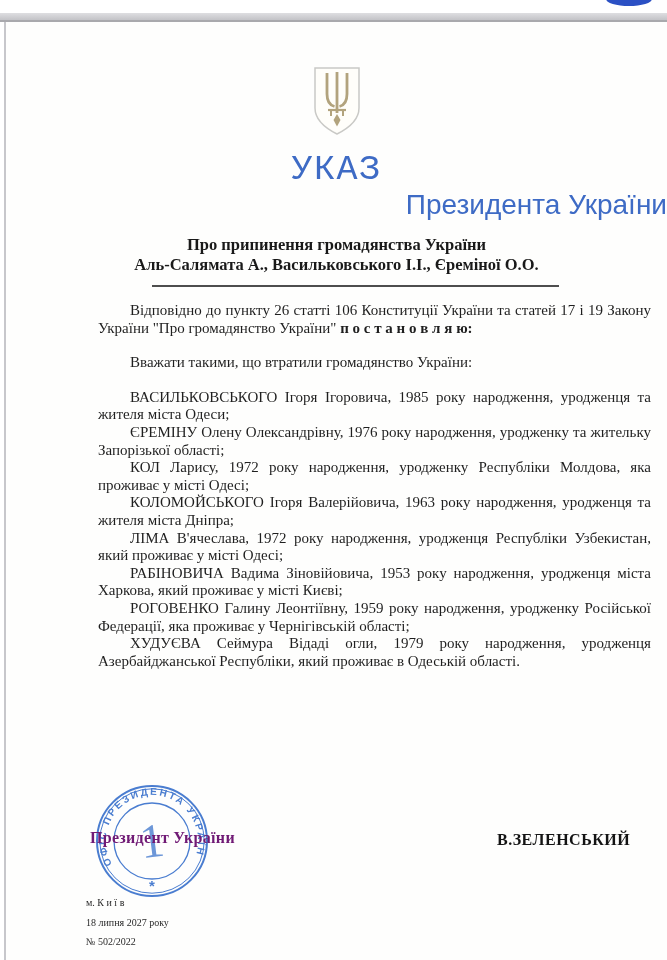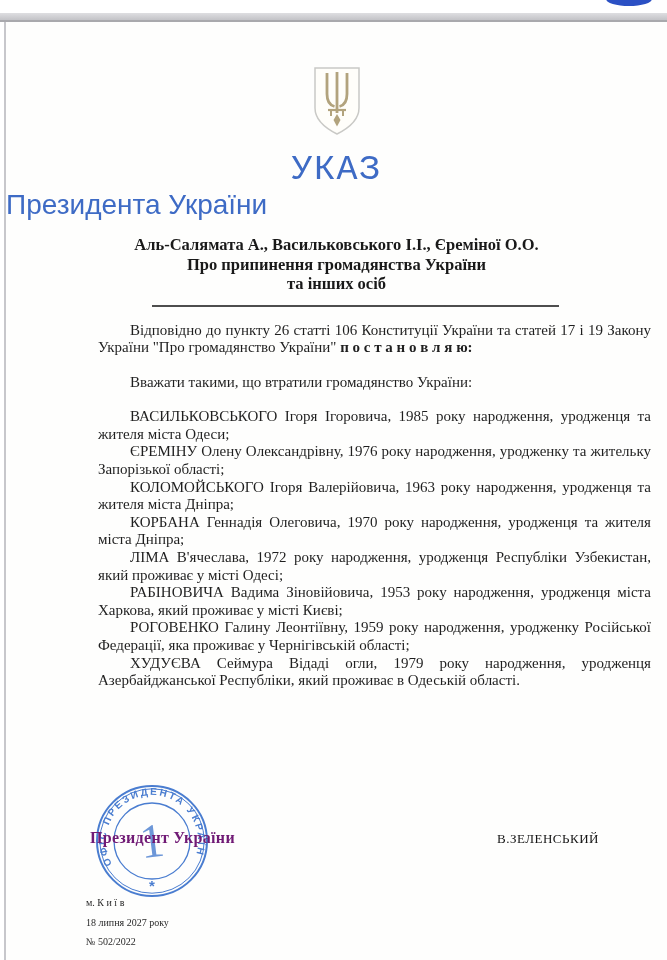--- a/index.html
+++ b/index.html
@@ -30,21 +30,21 @@
     border-left:2px solid #c7c7cb;
   }
   .emblem-wrap { margin:44px auto 0; width:52px; height:70px; }
   .title1 {
     margin-top:15px; text-align:center;
     font-family:Liberation Mono, monospace;
     font-size:35px; line-height:38px;
     color:#3e6bc5; letter-spacing:1.5px;
   }
   .title2 {
-    text-align:left;
+    text-align:right;
     font-family:"Liberation Sans", sans-serif;
     font-size:28px; line-height:31px;
     color:#3e6bc5;
   }
   .subject {
     margin-top:15px; text-align:center;
     font-weight:bold; font-size:16.5px; line-height:19.5px;
     color:#191919;
   }
   .rule {
@@ -63,21 +63,21 @@
     position:absolute; left:88px; top:761px;
     width:116px; height:116px;
   }
   .sig-left {
     position:absolute; left:84px; top:807px;
     font-weight:bold; font-size:16px; color:#701a75;
     letter-spacing:0.3px;
   }
   .sig-right {
     position:absolute; left:491px; top:809px;
-    font-weight:normal; font-size:13px; color:#141414;
+    font-weight:bold; font-size:16px; color:#141414;
     letter-spacing:0.5px;
   }
   .footer {
     position:absolute; left:80px; top:871px;
     font-size:10px; line-height:19.5px; color:#2a2a2a;
   }
 </style>
 </head>
 <body>
 
@@ -97,34 +97,33 @@
         <path d="M 20,44 L 20,50 M 32,44 L 32,50" stroke-width="2"></path>
       </g>
       <path d="M 26,48 L 22.5,54 L 26,60.5 L 29.5,54 Z" fill="#b2a37d"></path>
     </svg>
   </div>
 
   <div class="title1">УКАЗ</div>
   <div class="title2">Президента України</div>
 
   <div class="subject">
+    <div>Про припинення громадянства України</div>
     <div>Аль-Салямата А., Васильковського І.І., Єреміної О.О.</div>
-    <div>Про припинення громадянства України</div>
-    <div>та інших осіб</div>
   </div>
 
   <div class="rule"></div>
 
   <div class="doc-body">
     <p><span>Відповідно до пункту 26 статті 106 Конституції України та статей 17 і 19 Закону України "Про громадянство України" </span><span class="bold">п о с т а н о в л я ю:</span></p>
     <p class="resolution">Вважати такими, що втратили громадянство України:</p>
     <p>ВАСИЛЬКОВСЬКОГО Ігоря Ігоровича, 1985 року народження, уродженця та жителя міста Одеси;</p>
     <p>ЄРЕМІНУ Олену Олександрівну, 1976 року народження, уродженку та жительку Запорізької області;</p>
+    <p>КОЛ Ларису, 1972 року народження, уродженку Республіки Молдова, яка проживає у місті Одесі;</p>
     <p>КОЛОМОЙСЬКОГО Ігоря Валерійовича, 1963 року народження, уродженця та жителя міста Дніпра;</p>
-    <p>КОРБАНА Геннадія Олеговича, 1970 року народження, уродженця та жителя міста Дніпра;</p>
     <p>ЛІМА В'ячеслава, 1972 року народження, уродженця Республіки Узбекистан, який проживає у місті Одесі;</p>
     <p>РАБІНОВИЧА Вадима Зіновійовича, 1953 року народження, уродженця міста Харкова, який проживає у місті Києві;</p>
     <p>РОГОВЕНКО Галину Леонтіївну, 1959 року народження, уродженку Російської Федерації, яка проживає у Чернігівській області;</p>
     <p>ХУДУЄВА Сеймура Відаді огли, 1979 року народження, уродженця Азербайджанської Республіки, який проживає в Одеській області.</p>
   </div>
 
   <div class="seal">
     <svg width="116" height="116" viewBox="0 0 116 116">
       <circle cx="58" cy="58" r="55" fill="none" stroke="#4a7dd0" stroke-width="2"></circle>
       <circle cx="58" cy="58" r="52.2" fill="none" stroke="#4a7dd0" stroke-width="1"></circle>

